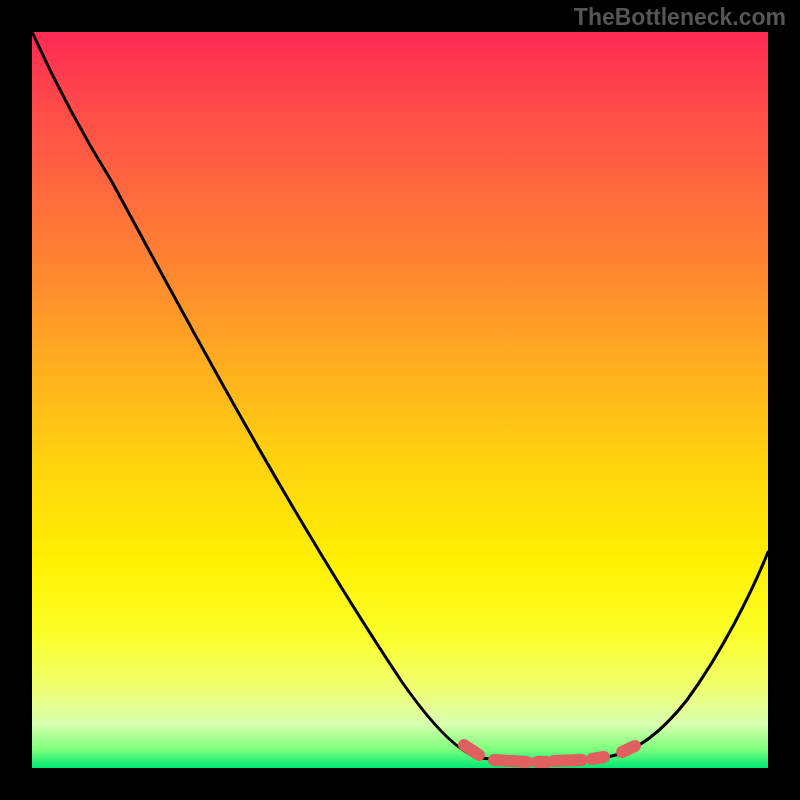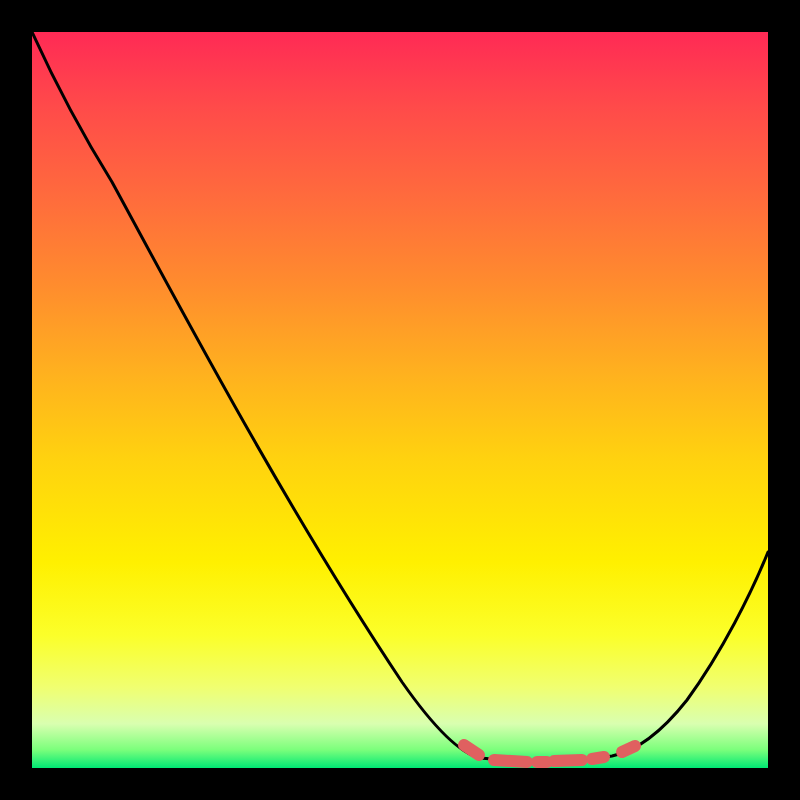--- a/index.html
+++ b/index.html
@@ -39,20 +39,21 @@
       #7cff7c 97.5%,
       #00e874 100%
     );
   }
   svg.curve { position: absolute; inset: 0; width: 100%; height: 100%; }
 </style>
 </head>
 <body>
 <div class="frame">
 
+  <div class="attribution">TheBottleneck.com</div>
 
   <div class="plot">
     <div class="gradient-bg"></div>
     <svg class="curve" viewBox="0 0 736 736" preserveAspectRatio="none">
 
       <path fill="none" stroke="#000" stroke-width="3" stroke-linecap="round" d="M 0 0 C 25 55, 52 105, 80 150 C 140 260, 250 470, 370 650 C 405 700, 430 722, 448 726 L 460 727 C 500 730, 545 730, 580 724 C 600 720, 625 706, 655 668 C 690 620, 720 560, 736 520"></path>
 
       <g stroke="#e06060" stroke-width="12" stroke-linecap="round" fill="none">
         <path d="M 432 713 L 447 723"></path>
         <path d="M 462 728 L 495 730"></path>

